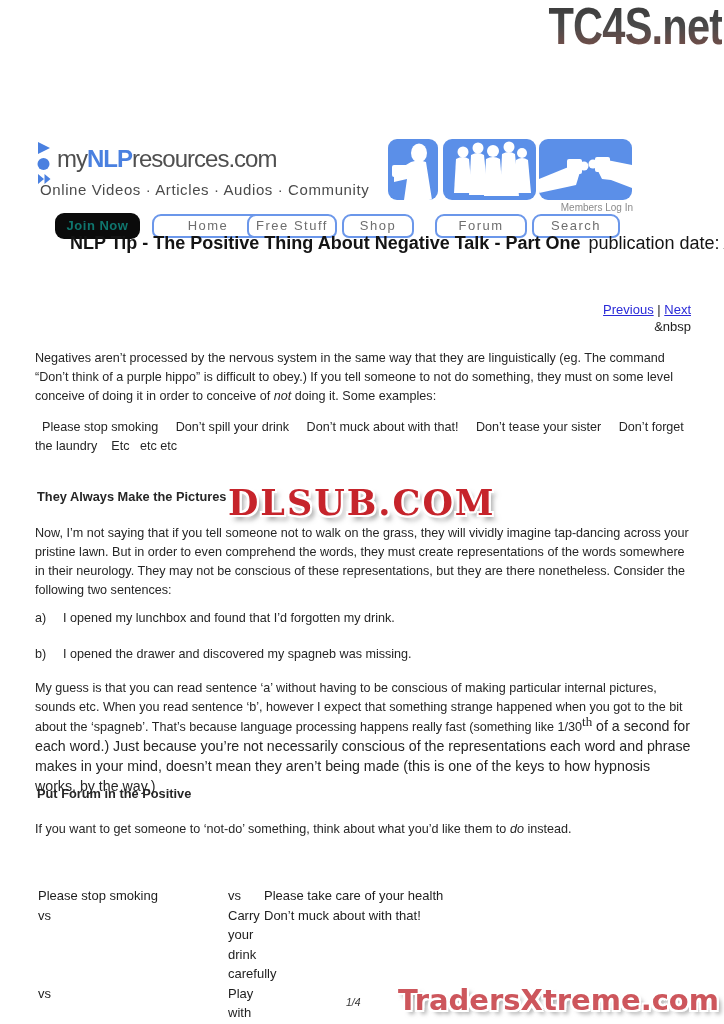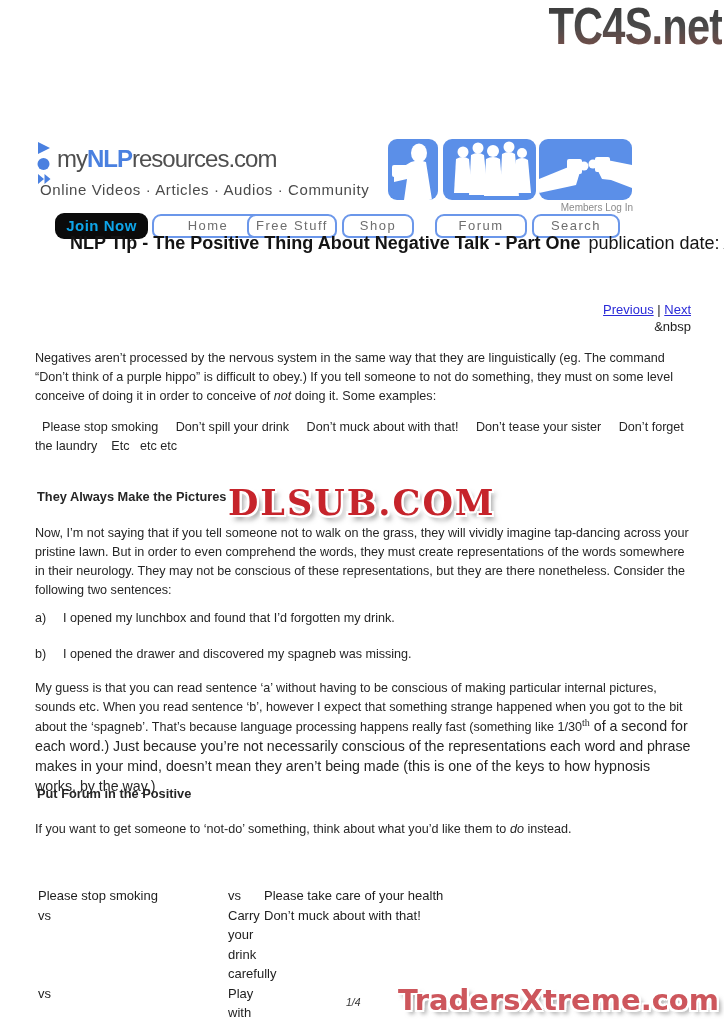--- a/index.html
+++ b/index.html
@@ -26,22 +26,22 @@
 
   .tile { position:absolute; top:139px; height:61px; background:#5b8fe8; border-radius:9px; overflow:hidden; }
   .tile svg { display:block; }
   .tile1 { left:388px; width:50px; }
   .tile2 { left:443px; width:93px; }
   .tile3 { left:539px; width:93px; }
   .members { position:absolute; top:202px; left:500px; width:133px; text-align:right; font-size:10px; color:#8b8b8b; }
 
   
   .nav { position:absolute; top:213px; left:55px; width:580px; height:27px; }
-  .tab-join { position:absolute; left:0; top:0; width:93px; height:26px; background:#0b0b0b;
-    border-radius:9px; color:#0ea5e9; font-weight:bold; font-size:15px; text-align:center;
+  .tab-join { position:absolute; left:0; top:0; width:85px; height:26px; background:#0b0b0b;
+    border-radius:9px; color:#0f766e; font-weight:bold; font-size:13px; text-align:center;
     line-height:26px; letter-spacing:0.5px; }
   .tab { position:absolute; top:1px; height:24px; background:#fff; border:2px solid #6b97ea;
     border-radius:9px 9px 7px 7px; color:#6e6e6e; font-size:13px; text-align:center;
     line-height:20px; letter-spacing:1.5px; }
   .tab-home  { left:97px;  width:112px; }
   .tab-free  { left:192px; width:90px; }
   .tab-shop  { left:287px; width:72px; }
   .tab-forum { left:380px; width:92px; }
   .tab-search{ left:477px; width:88px; }
 
@@ -58,21 +58,21 @@
   
   .bt { position:absolute; left:35px; width:656px; font-size:12.6px; line-height:19px; color:#262626; }
   #p1 { top:349px; }
   #examples { top:418px; white-space:pre-wrap; }
   #h1 { top:487px; left:37px; font-weight:bold; font-size:12.8px; }
   #p2 { top:524px; }
   .litem { position:absolute; left:35px; width:656px; display:flex; font-size:12.6px; color:#262626; }
   #la { top:611px; } #lb { top:647px; }
   .litem .lab { width:28px; flex:none; }
   #p3 { top:679px; }
-  #p3 sup { font-size:10px; vertical-align:super; line-height:0;font-family:Liberation Serif, serif; }
+  #p3 sup { font-size:13px; vertical-align:super; line-height:0;font-family:Liberation Serif, serif; }
   #p3 .big { font-size:14.2px; }
   #h2 { top:784px; left:37px; font-weight:bold; font-size:12.8px; }
   #p4 { top:820px; }
   .ital { font-style:italic; }
 
   .compare { position:absolute; left:38px; top:886px; font-size:13px; line-height:19.5px;
     color:#1d1d1d; display:grid; grid-template-columns:190px 36px auto; }
 
   .pagenum { position:absolute; top:996px; left:346px; font-size:10.5px; font-style:italic; color:#333; }
 

